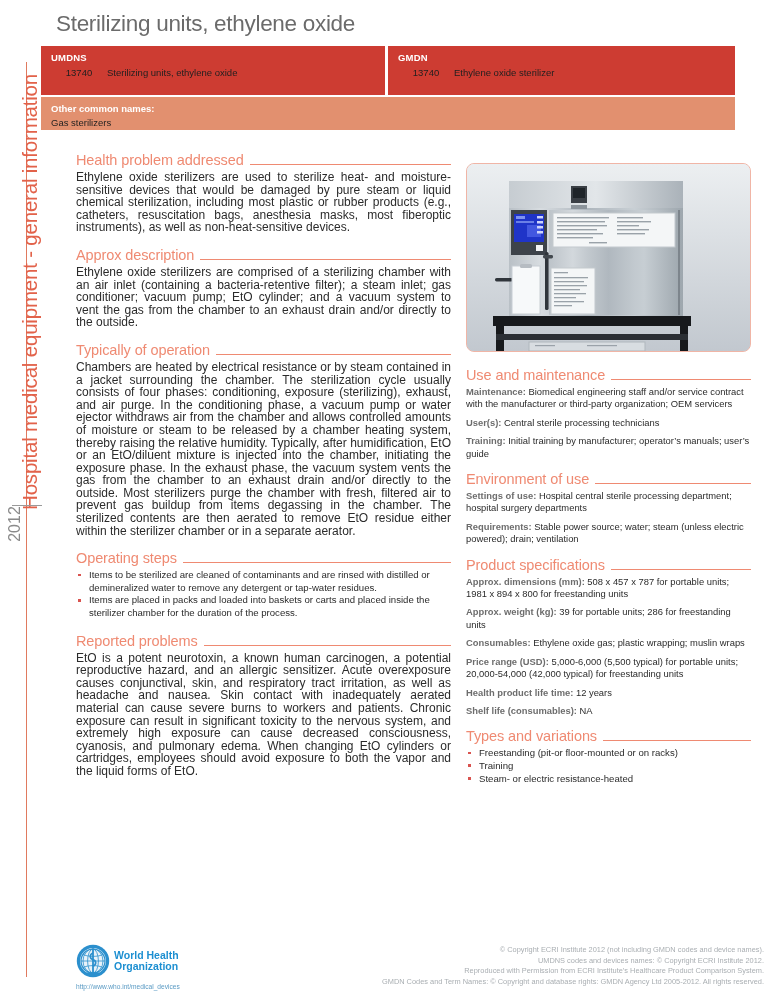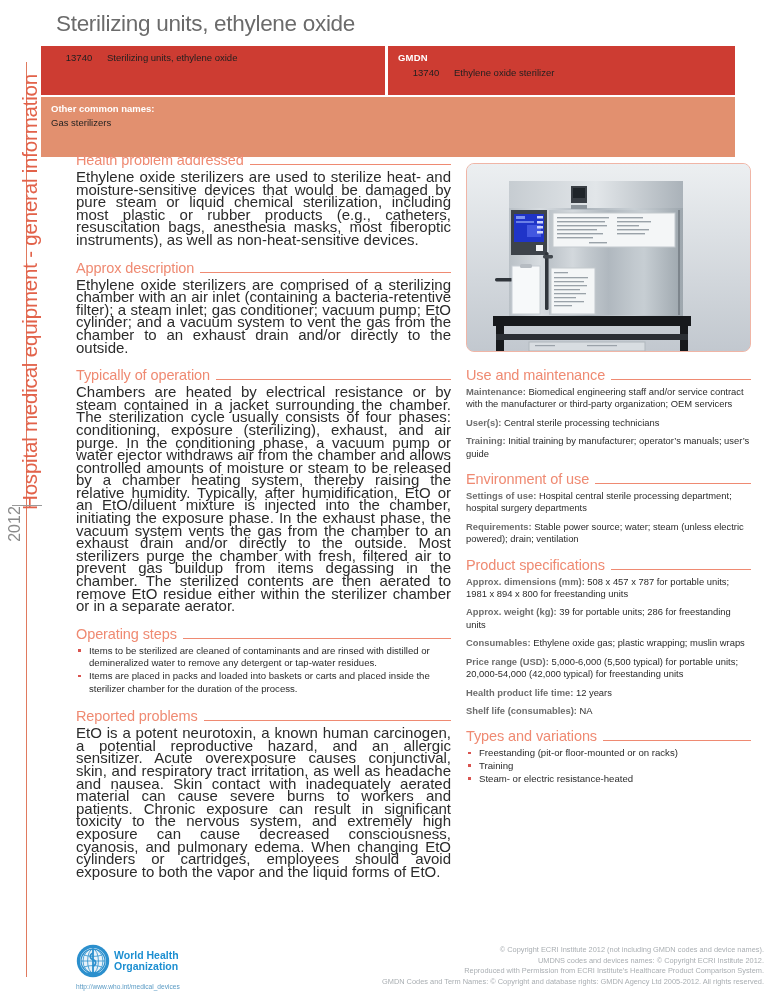--- a/index.html
+++ b/index.html
@@ -104,21 +104,21 @@
     font-size: 9.5px;
     color: #1f1f1f;
     text-align: center;
   }
   .code-num { width: 56px; }
   .code-name { }
 
   #other-names {
     position: absolute;
     left: 41px; top: 97px;
-    width: 694px; height: 60px;
+    width: 694px; height: 33px;
     background: #e2906f;
     padding: 6px 0 0 10px;
   }
   #other-names .onl {
     font-size: 9.5px;
     font-weight: bold;
     color: #ffffff;
     margin-bottom: 3px;
   }
   #other-names .onv {
@@ -153,21 +153,21 @@
   }
   .sec-rule {
     flex: 1 1 auto;
     height: 1px;
     background: #ef8a72;
     margin-left: 6px;
     margin-bottom: 3px;
   }
 
   .para {
-    font-size: 15px;
+    font-size: 12px;
     line-height: 12.6px;
     color: #2b2b2b;
     text-align: justify;
     margin-bottom: 13px;
   }
   .para:last-child { margin-bottom: 0; }
 
   ul.blist {
     list-style: none;
     margin: 0 0 13px 0;
@@ -258,20 +258,21 @@
     <div id="sidebar-rule"></div>
     <div id="sidebar-title">Hospital medical equipment - general information</div>
     <div id="sidebar-divider"></div>
     <div id="sidebar-year">2012</div>
   </div>
 
   <div id="page-title">Sterilizing units, ethylene oxide</div>
 
   <div id="code-bars">
     <div class="code-box" id="code-umdns">
+      <div class="code-label">UMDNS</div>
       <div class="code-row">
         <span class="code-num">13740</span>
         <span class="code-name">Sterilizing units, ethylene oxide</span>
       </div>
     </div>
     <div class="code-box" id="code-gmdn">
       <div class="code-label">GMDN</div>
       <div class="code-row">
         <span class="code-num">13740</span>
         <span class="code-name">Ethylene oxide sterilizer</span>

